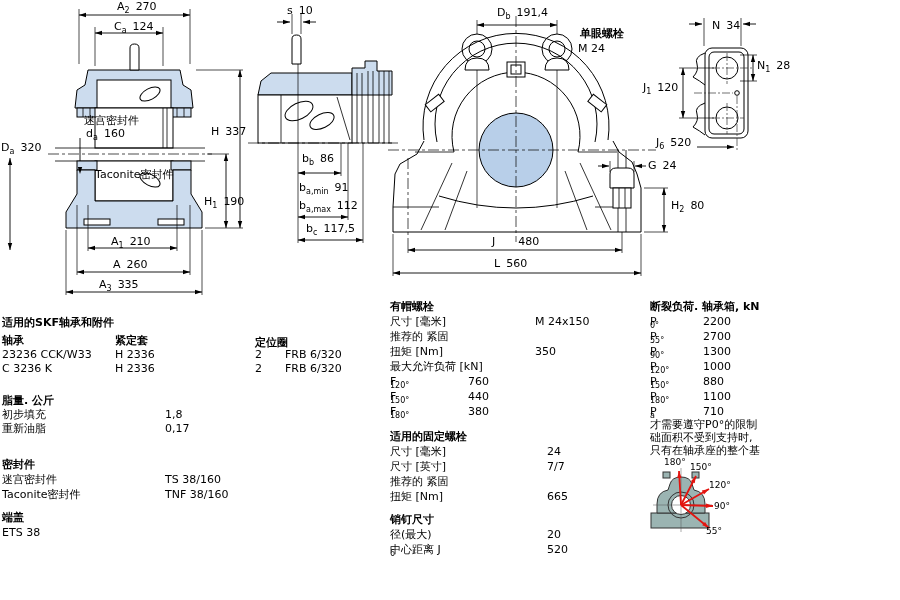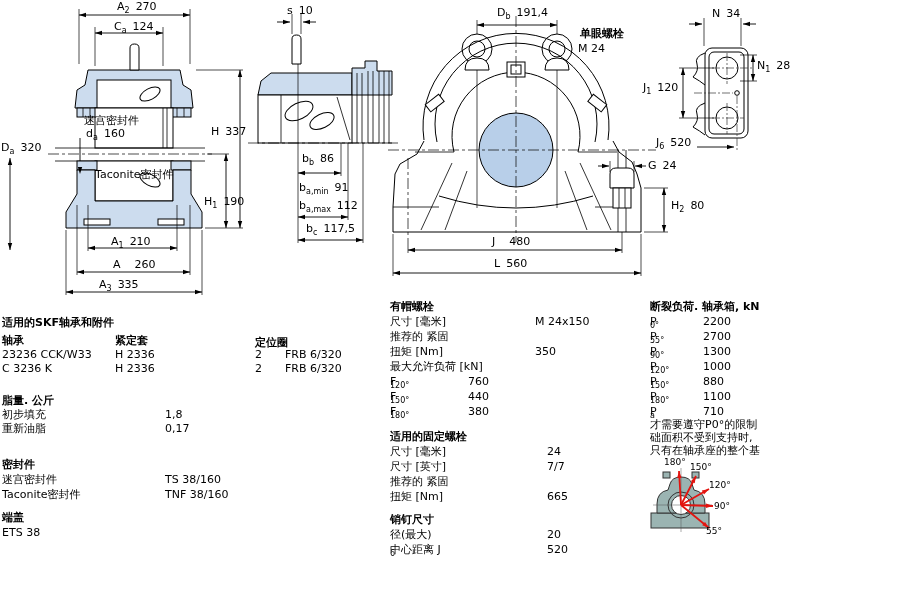--- a/index.html
+++ b/index.html
@@ -240,35 +240,35 @@
 
 <div class="dim-label" style="left:117px;top:1px"><span>A</span><sub>2</sub><span style="padding-left: 6px;">270</span></div>
 <div class="dim-label" style="left:114px;top:21px"><span>C</span><sub>a</sub><span style="padding-left: 6px;">124</span></div>
 <div class="dim-label" style="left:84px;top:115px">迷宫密封件</div>
 <div class="dim-label" style="left:86px;top:128px"><span>d</span><sub>a</sub><span style="padding-left: 6px;">160</span></div>
 <div class="dim-label" style="left:1px;top:142px"><span>D</span><sub>a</sub><span style="padding-left: 6px;">320</span></div>
 <div class="dim-label" style="left:95px;top:169px">Taconite密封件</div>
 <div class="dim-label" style="left:211px;top:126px"><span>H</span><span style="padding-left: 6px;">337</span></div>
 <div class="dim-label" style="left:204px;top:196px"><span>H</span><sub>1</sub><span style="padding-left: 6px;">190</span></div>
 <div class="dim-label" style="left:111px;top:236px"><span>A</span><sub>1</sub><span style="padding-left: 6px;">210</span></div>
-<div class="dim-label" style="left:113px;top:259px"><span>A</span><span style="padding-left: 14px; text-align: right;">260</span></div>
+<div class="dim-label" style="left:113px;top:259px"><span>A</span><span style="padding-left: 6px; text-align: right;">260</span></div>
 <div class="dim-label" style="left:99px;top:279px"><span>A</span><sub>3</sub><span style="padding-left: 6px;">335</span></div>
 <div class="dim-label" style="left:287px;top:5px"><span>s</span><span style="padding-left: 6px;">10</span></div>
 <div class="dim-label" style="left:302px;top:153px"><span>b</span><sub>b</sub><span style="padding-left: 6px;">86</span></div>
 <div class="dim-label" style="left:299px;top:182px"><span>b</span><sub>a,min</sub><span style="padding-left: 6px;">91</span></div>
 <div class="dim-label" style="left:299px;top:200px"><span>b</span><sub>a,max</sub><span style="padding-left: 6px;">112</span></div>
 <div class="dim-label" style="left:306px;top:223px"><span>b</span><sub>c</sub><span style="padding-left: 6px;">117,5</span></div>
 <div class="dim-label" style="left:497px;top:7px"><span>D</span><sub>b</sub><span style="padding-left: 6px;">191,4</span></div>
 <div class="dim-label bold" style="left:580px;top:28px">单眼螺栓</div>
 <div class="dim-label" style="left:578px;top:43px">M 24</div>
 <div class="dim-label" style="left:648px;top:160px"><span>G</span><span style="padding-left: 6px;">24</span></div>
 <div class="dim-label" style="left:671px;top:200px"><span>H</span><sub>2</sub><span style="padding-left: 6px;">80</span></div>
-<div class="dim-label" style="left:492px;top:236px"><span>J</span><span style="padding-left: 14px;">480</span></div>
+<div class="dim-label" style="left:492px;top:236px"><span>J</span><span style="padding-left: 23px;">480</span></div>
 <div class="dim-label" style="left:494px;top:258px"><span>L</span><span style="padding-left: 6px;">560</span></div>
-<div class="dim-label" style="left:712px;top:8px"><span>N</span><span style="padding-left: 6px;">34</span></div>
+<div class="dim-label" style="left:712px;top:20px"><span>N</span><span style="padding-left: 6px;">34</span></div>
 <div class="dim-label" style="left:757px;top:60px"><span>N</span><sub>1</sub><span style="padding-left: 6px;">28</span></div>
 <div class="dim-label" style="left:643px;top:82px"><span>J</span><sub>1</sub><span style="padding-left: 6px;">120</span></div>
 <div class="dim-label" style="left:656px;top:137px"><span>J</span><sub>6</sub><span style="padding-left: 6px;">520</span></div>
 
 <div class="t small" style="left:664px;top:457px">180°</div>
 <div class="t small" style="left:690px;top:462px">150°</div>
 <div class="t small" style="left:709px;top:480px">120°</div>
 <div class="t small" style="left:714px;top:501px">90°</div>
 <div class="t small" style="left:706px;top:526px">55°</div>
 

